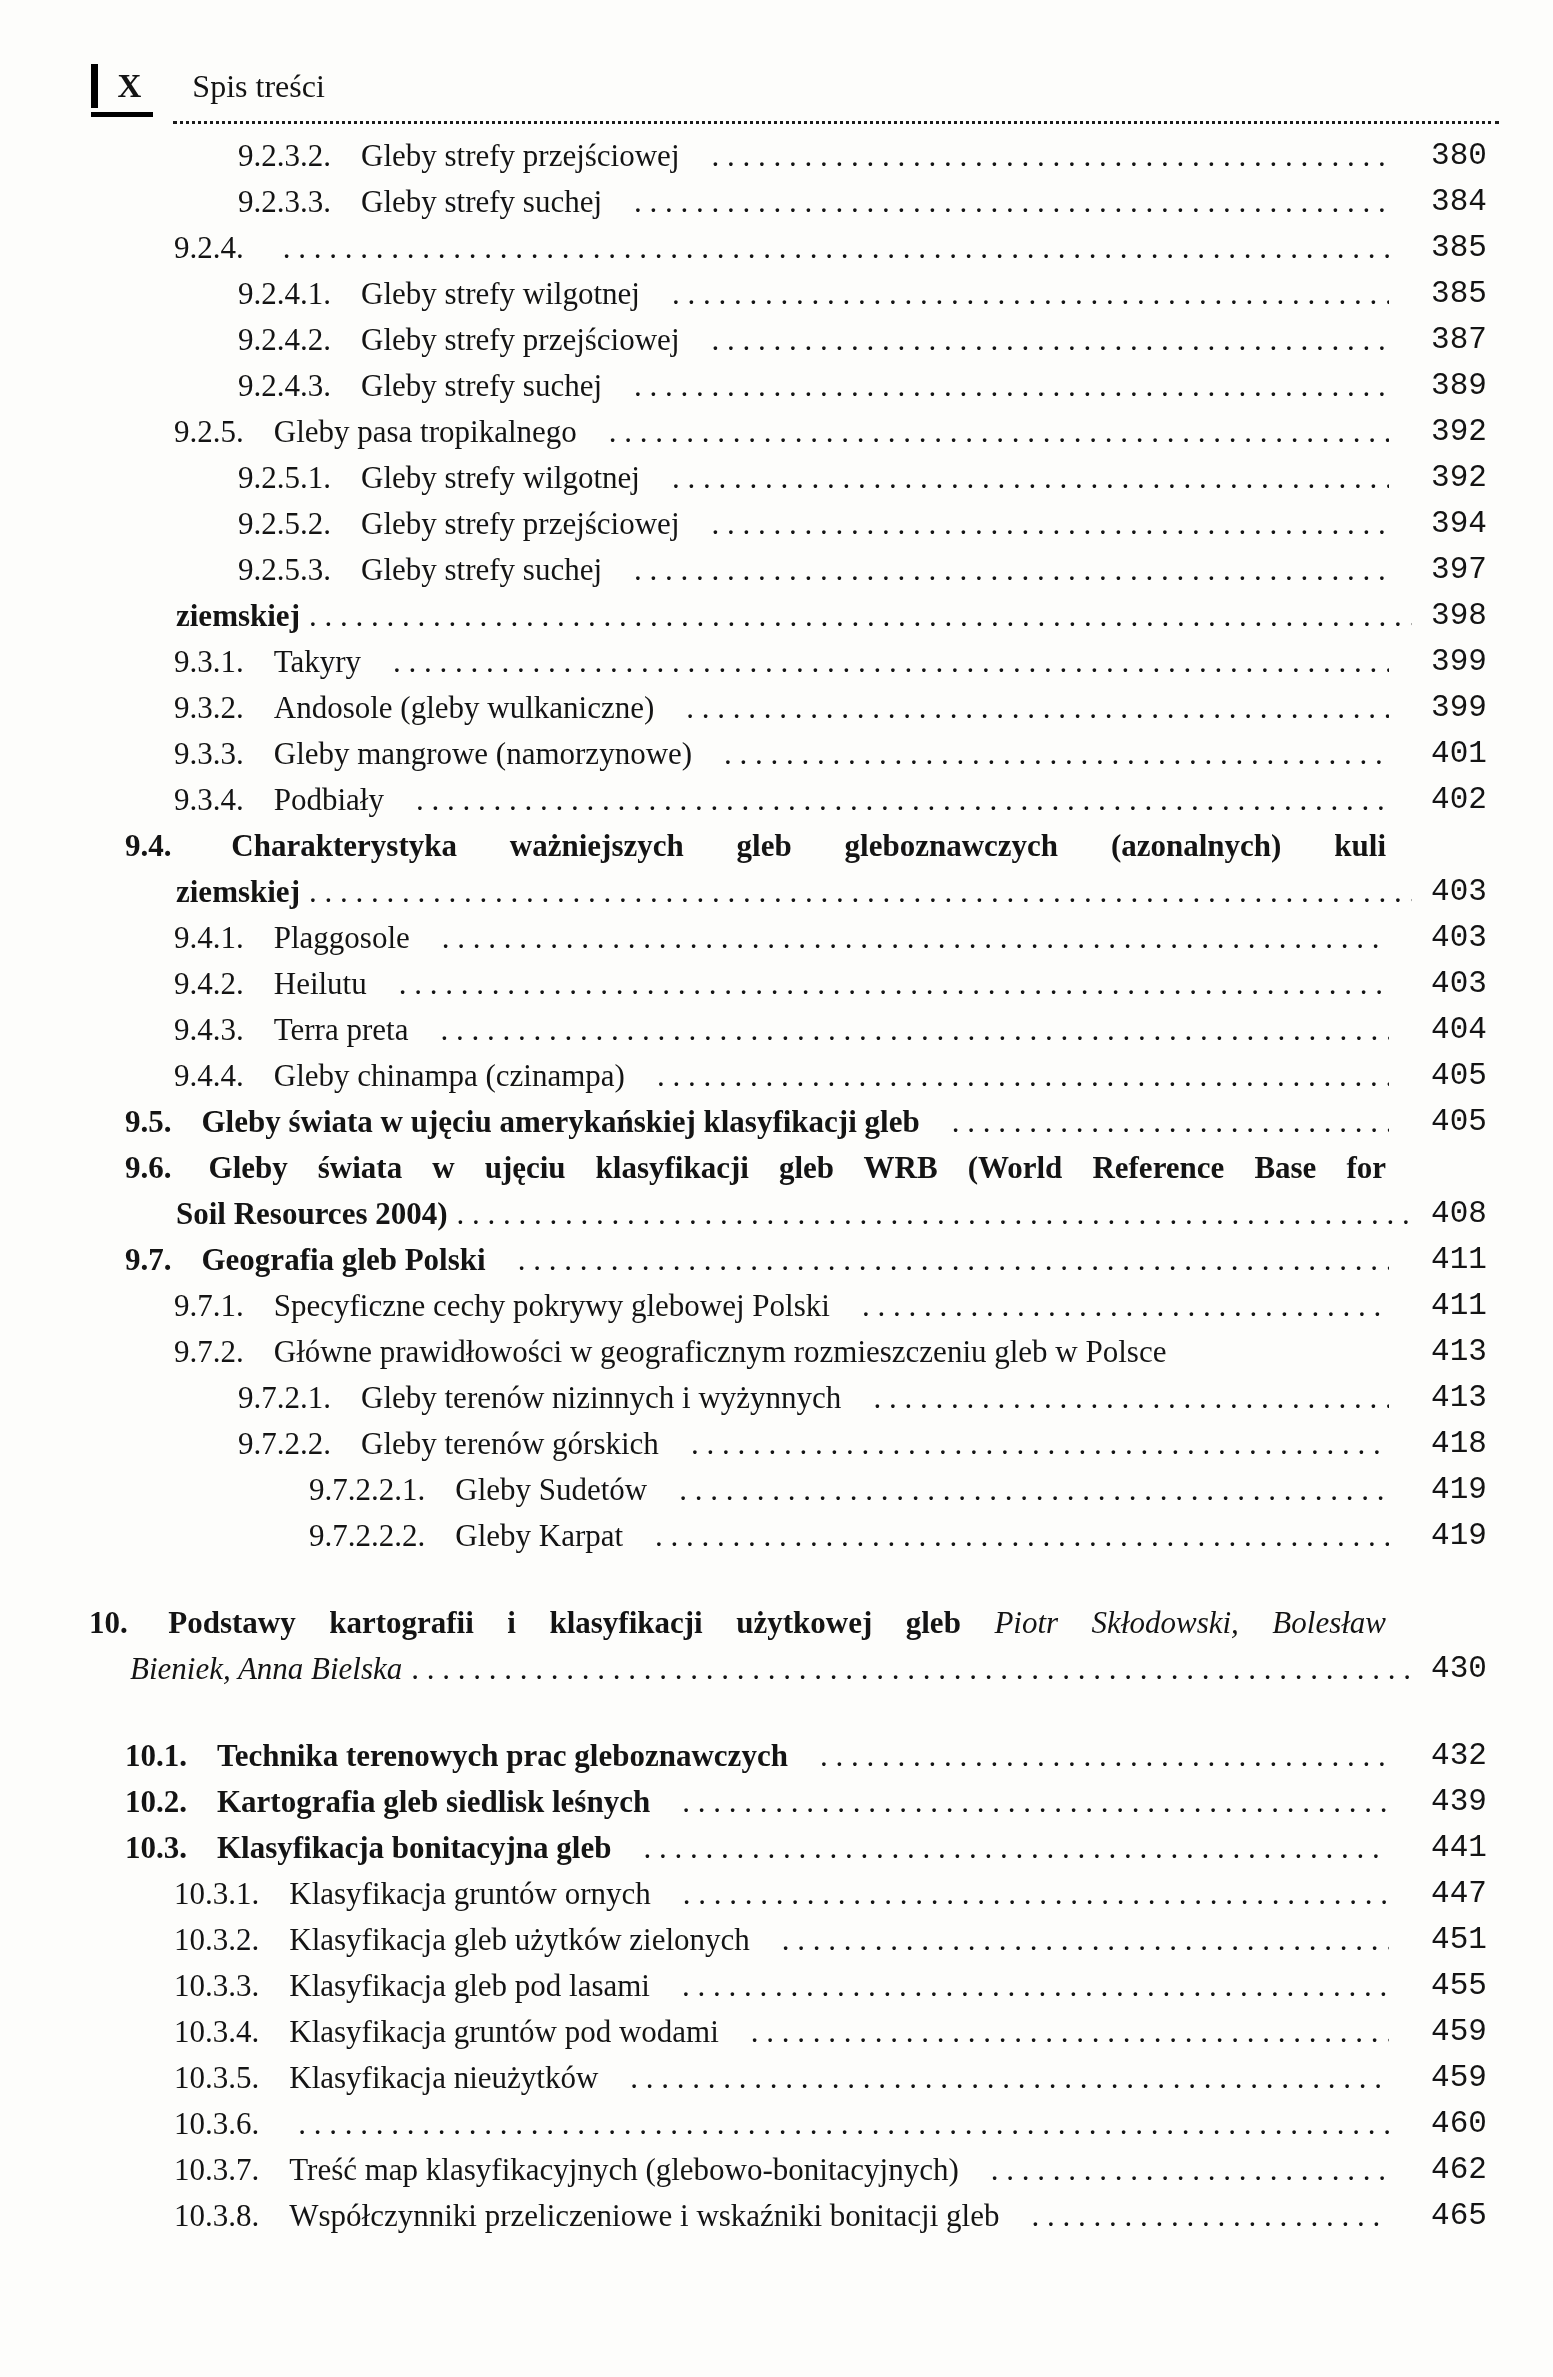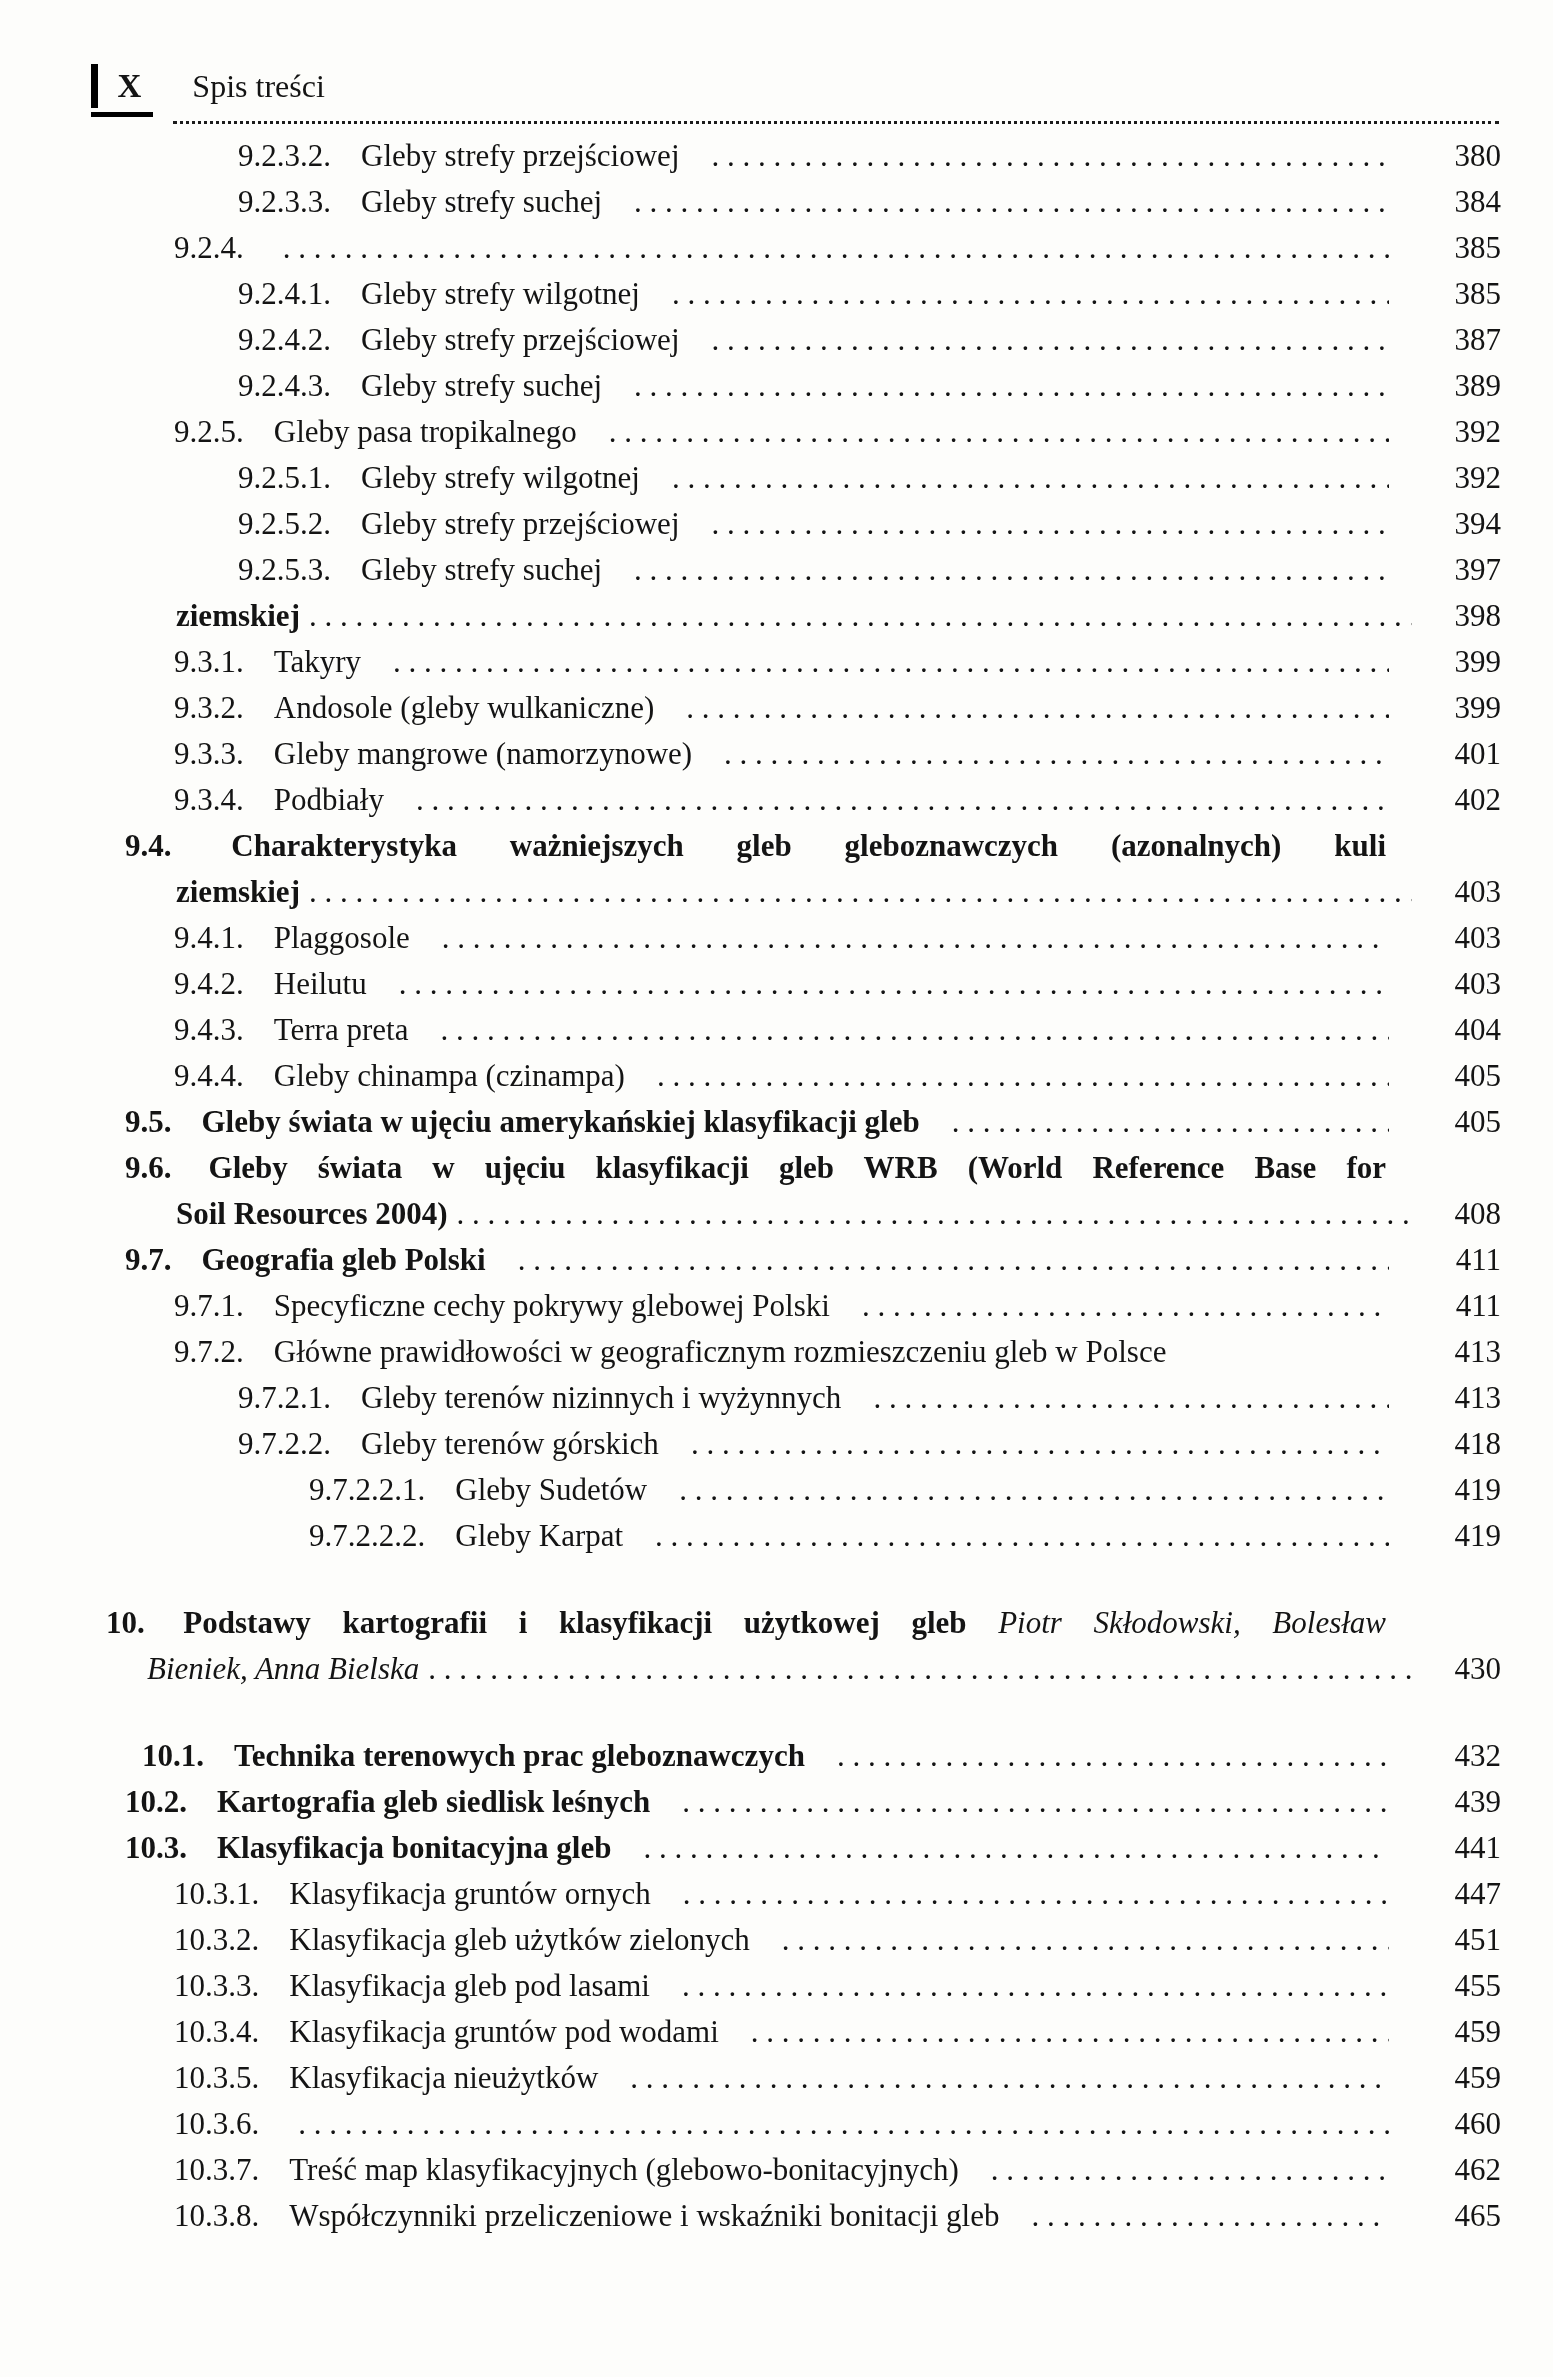--- a/index.html
+++ b/index.html
@@ -22,36 +22,36 @@
   .thick-rule { position:absolute; left:0; top:48px; width:62px; height:5.3px; background:#000; }
   .dotted-rule { position:absolute; left:82px; top:57px; right:1.8px; height:0; border-top:3.6px dotted #1b1b1b; }
 
   
   .toc {
     position:absolute; left:89px; right:53px; top:133px;
     font-size:31px; line-height:46px;
   }
   .toc-row { padding-left:var(--ind);gap:23px; }
   .toc-row.single { display:flex; align-items:flex-end; }
-  .gap-before { margin-top:41px;margin-left:17px; }
+  .gap-before { margin-top:41px; }
 
   .level-0 { --ind:0px;   --numw:41px;  }
   .level-1 { --ind:36px;  --numw:51px;  }
   .level-2 { --ind:85px;  --numw:67px;  }
   .level-3 { --ind:149px; --numw:89px; }
   .level-4 { --ind:220px; --numw:115px; }
 
   .num { display:inline-block; min-width:var(--numw); padding-right:7px; flex:none; }
   .single .entry { flex:0 1 auto; }
   .dots {
     flex:1 1 14px; min-width:14px;
     overflow:hidden; white-space:nowrap;
     margin:0 5.3px 0 9px;
   }
-  .pagenum { flex:none; min-width:84px; text-align:right; }
+  .pagenum { flex:none; min-width:84px; text-align:center;font-family:Liberation Mono, monospace; }
 
   .bold .num, .bold .t { font-weight:700; }
   .authors { font-weight:400; font-style:italic; }
 
   
   .line1 {
     text-align:justify; text-align-last:justify;
     padding-right:115px;
   }
   .line2 { display:flex; align-items:flex-end; padding-left:var(--numw); }

